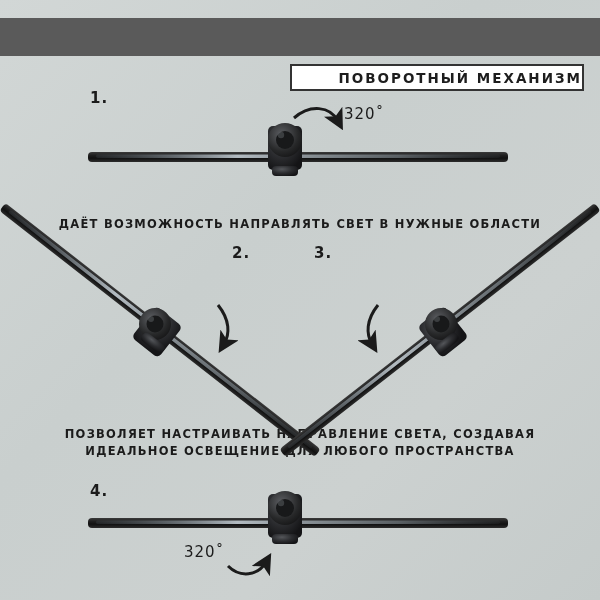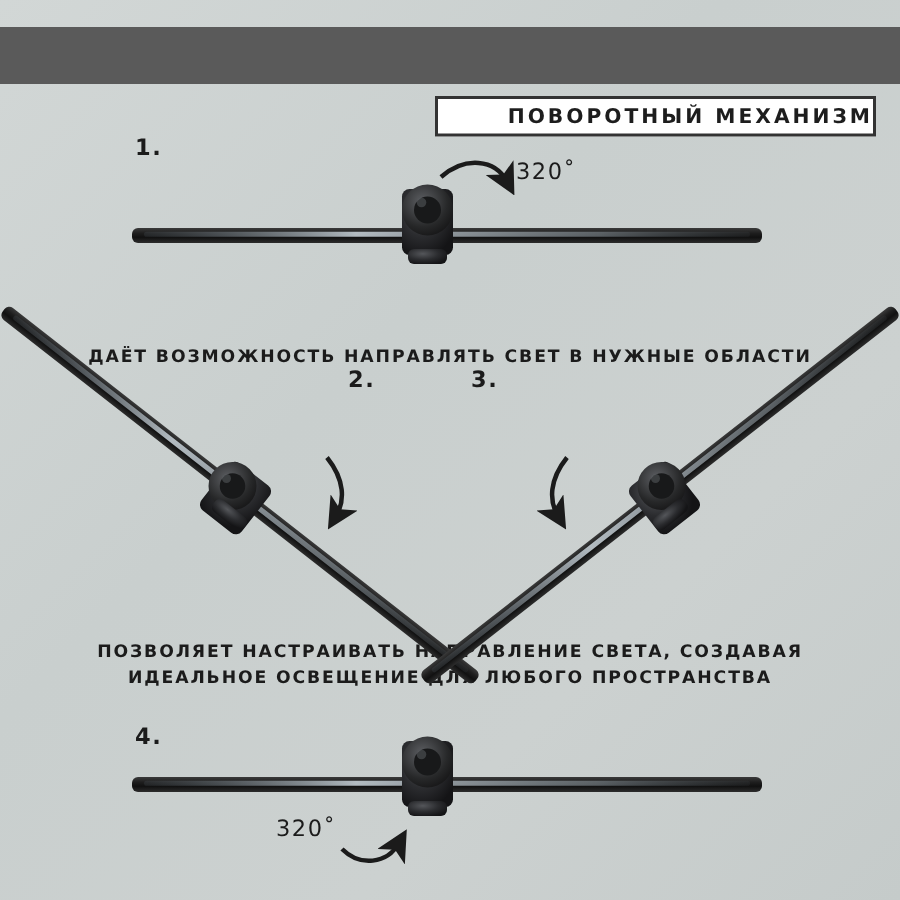--- a/index.html
+++ b/index.html
@@ -70,21 +70,21 @@
     position: absolute;
     width: 600px;
     text-align: center;
     font-size: 11.5px;
     font-weight: bold;
     letter-spacing: 1.25px;
     color: #1b1b1b;
     line-height: 17px;
     text-transform: uppercase;
   }
-  .caption-1 { top: 229px; }
+  .caption-1 { top: 216px; }
   .caption-2 { top: 426px; }
 
   
   .angle-label {
     position: absolute;
     font-size: 15px;
     font-weight: normal;
     color: #1b1b1b;
     letter-spacing: 1px;
   }

